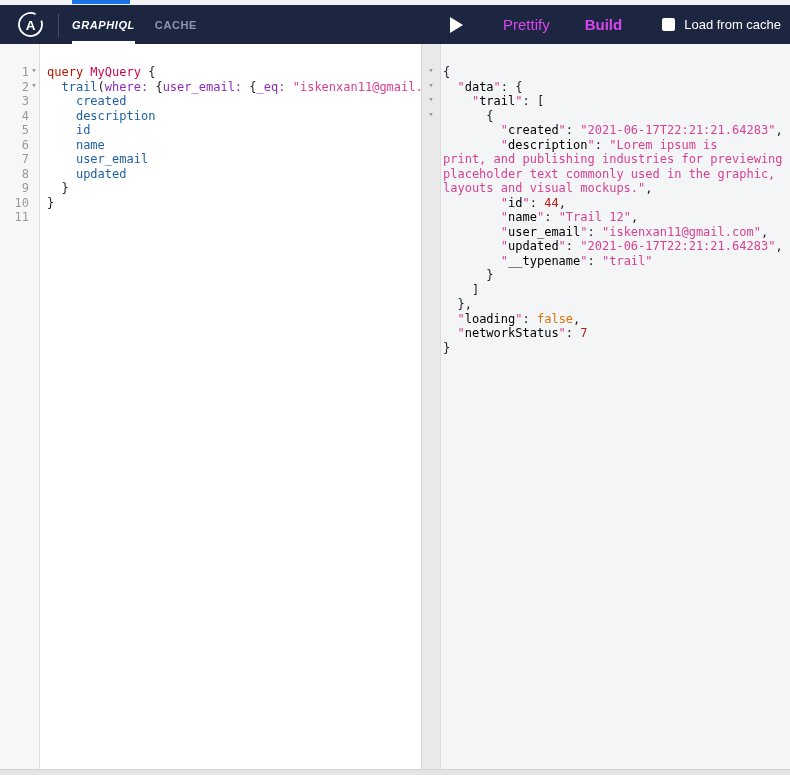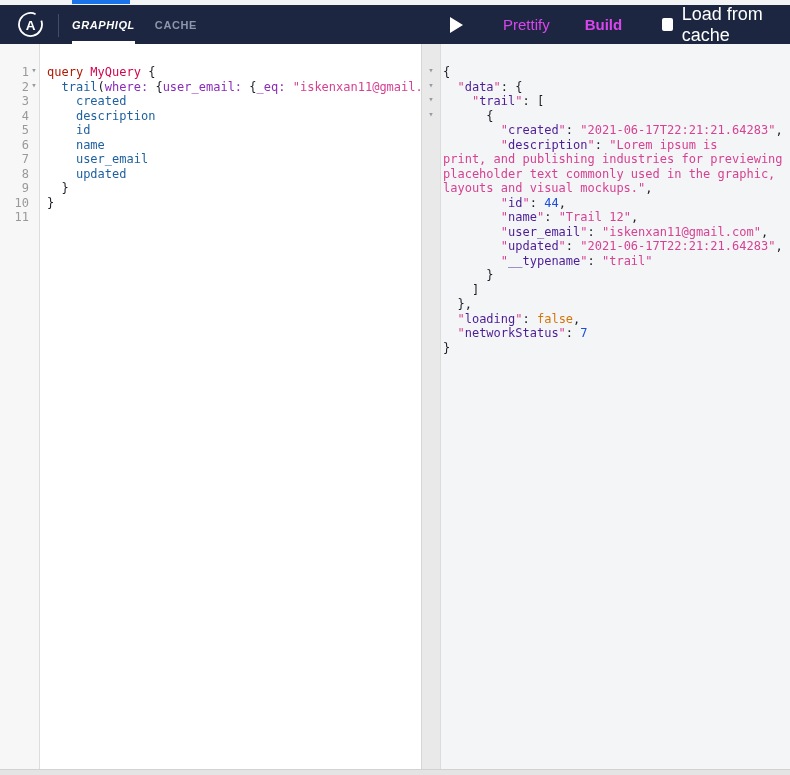--- a/index.html
+++ b/index.html
@@ -20,21 +20,21 @@
          height:39px; display:flex; align-items:center; position:relative; }
   .tab.active { color:#ffffff;font-style:italic; }
   .tab.active::after { content:""; position:absolute; left:0; right:0; bottom:0; height:3px; background:#ffffff; }
   .toolbar { position:absolute; left:450px; top:0; height:39px; display:flex; align-items:center; }
   .play { width:0; height:0; border-left:13px solid #fff; border-top:8px solid transparent;
           border-bottom:8px solid transparent; cursor:pointer; }
   .tb-btn { color:#d946ef; font-size:15px; cursor:pointer; }
   .tb-prettify { margin-left:40px; }
   .tb-build { margin-left:35px;font-weight:bold; }
   .cachebox { margin-left:40px; width:13px; height:13px; background:#fff; border-radius:2px; cursor:pointer; }
-  .cachelabel { margin-left:9px; color:#fff; font-size:18px; cursor:pointer; }
+  .cachelabel { margin-left:9px; color:#fff; font-size:13px; cursor:pointer; }
 
   
   .content { position:absolute; top:44px; left:0; width:790px; height:725px; }
   .editor-pane { position:absolute; left:0; top:0; width:421px; height:725px; background:#fff; display:flex; }
   .gutter { width:40px; height:100%; background:#f7f7f7; border-right:1px solid #ddd; padding-top:21px; }
   .gut-row { height:14.5px; line-height:14.5px; font:12px "DejaVu Sans Mono", monospace;
              color:#999; display:flex; }
   .gut-num { display:inline-block; width:29px; text-align:right; }
   .gut-fold { display:inline-block; width:10px; text-align:center; font-size:9px; color:#969ba3; cursor:pointer; }
   .code-area { flex:1; padding:21px 0 0 7px; overflow:hidden; cursor:text; }
@@ -51,22 +51,22 @@
   .bottomstrip { position:absolute; left:0; bottom:0; width:790px; height:6px; background:#e4e4e4;
                  border-top:1px solid #d2d2d2; }
 
   
   .tk-kw   { color:#B11A04; }   
   .tk-def  { color:#D2054E; }   
   .tk-field{ color:#1F61A0; }   
   .tk-attr { color:#8B2BB9; }   
   .tk-str  { color:#D64292; }   
   .tk-pun  { color:#191c24; }   
-  .tk-key  { color:#4c1d95; }   
-  .tk-num  { color:#1d4ed8;margin-top:17px; }   
+  .tk-key  { color:#000000; }   
+  .tk-num  { color:#b91c1c;margin-top:17px; }   
   .tk-atom { color:#D47509; }   
 </style>
 </head>
 <body>
 
 <div id="app">
 
   <div class="topstrip">
     <div class="tab-indicator"></div>
   </div>

